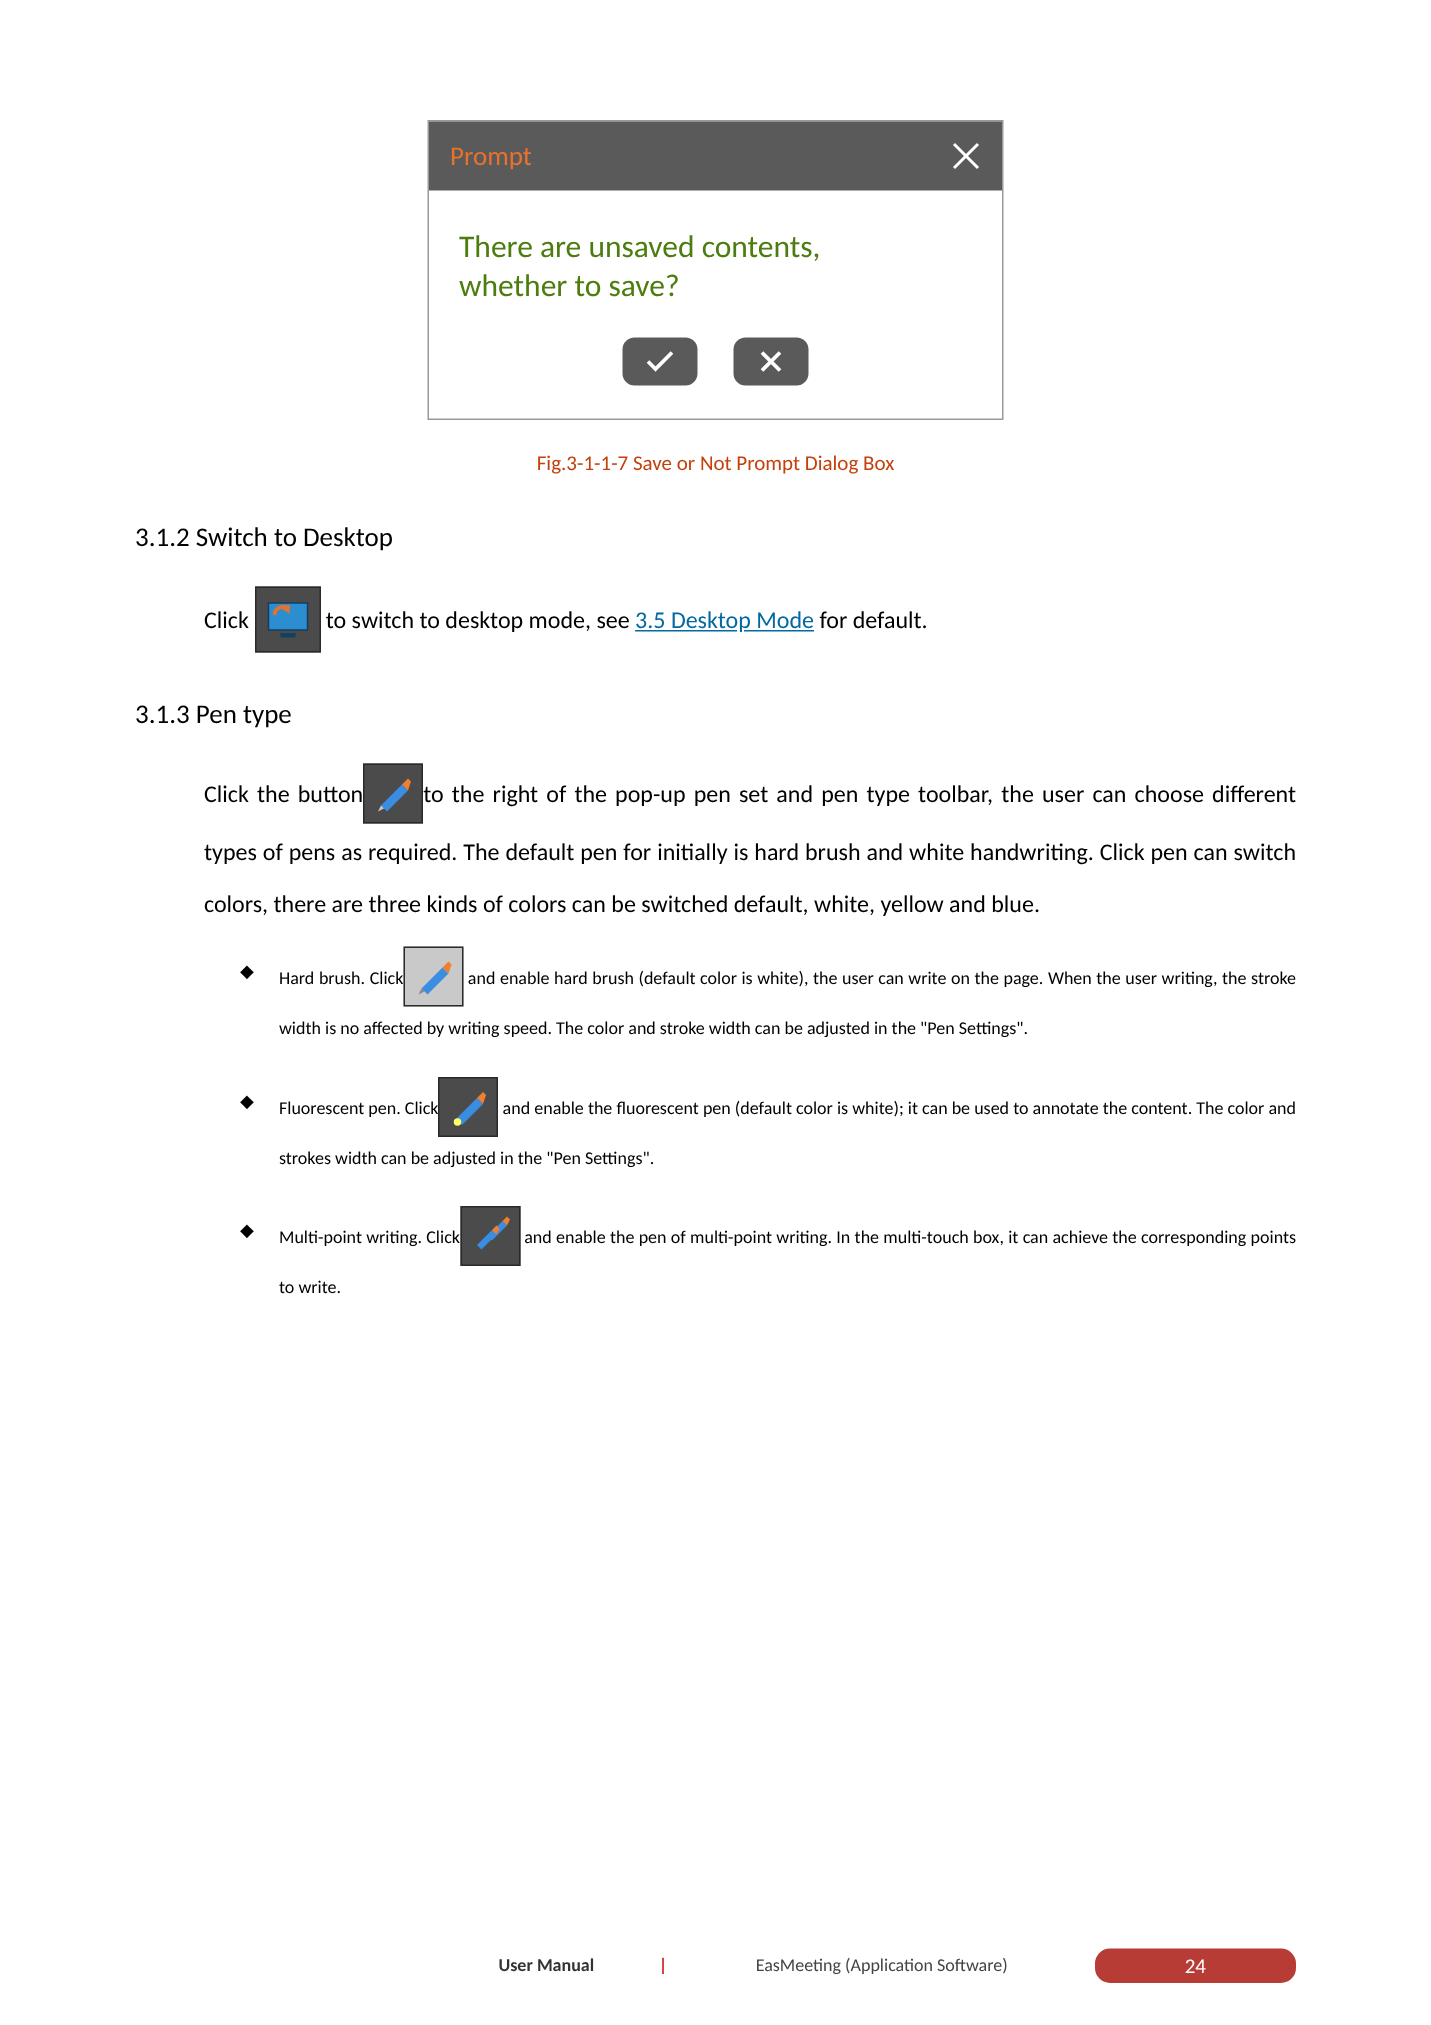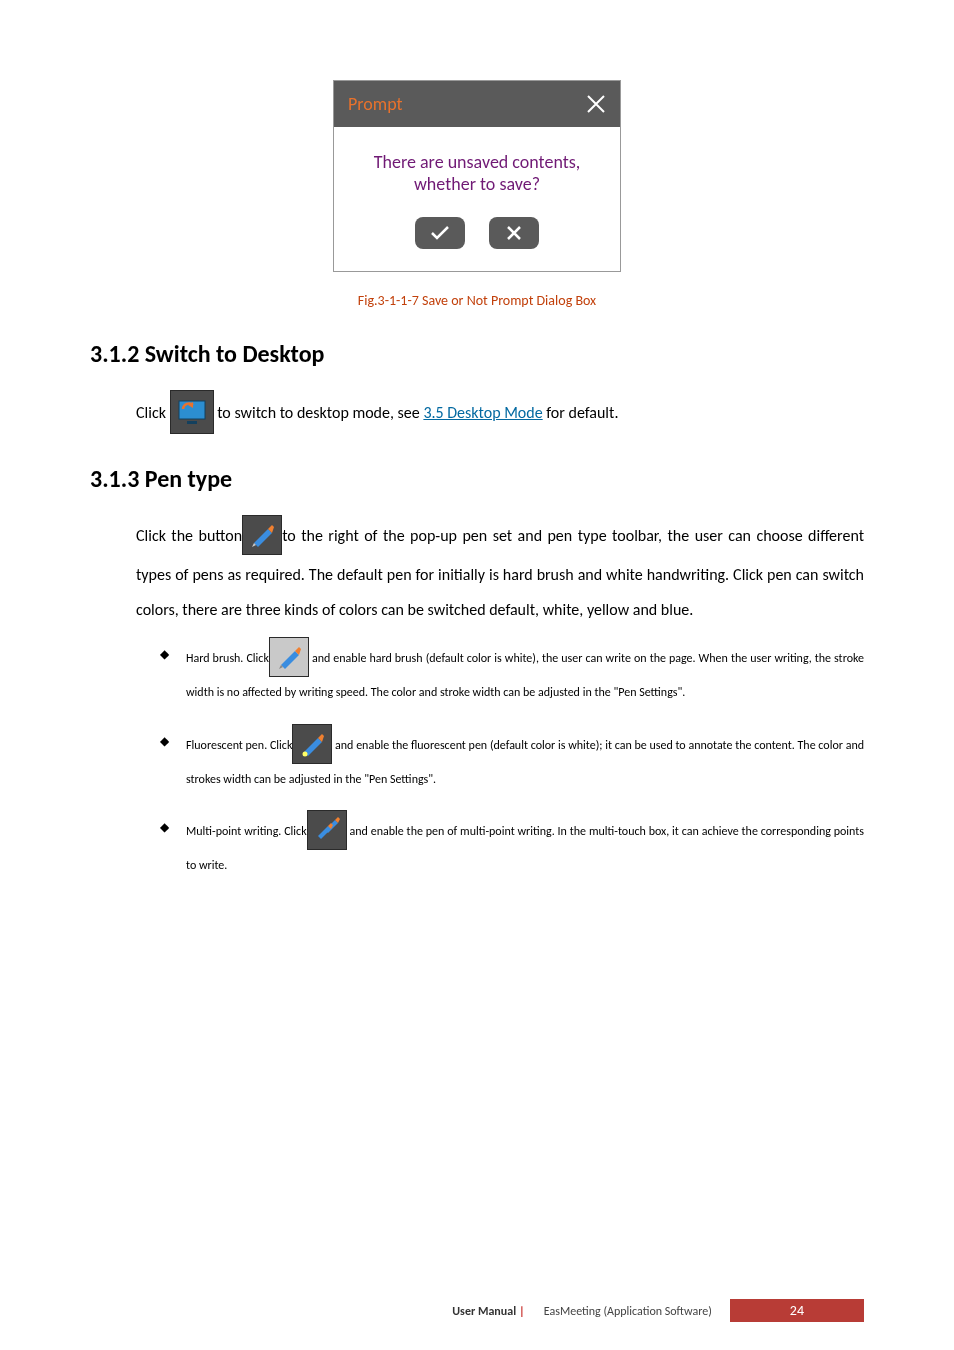--- a/index.html
+++ b/index.html
@@ -12,21 +12,21 @@
     position: relative;
     padding: 80px 90px 40px 90px;
   }
   .dialog-wrap {
     display: flex;
     flex-direction: column;
     align-items: center;
     margin-bottom: 20px;
   }
   .dialog {
-    width: 288px;
+    width: 384px;
     border: 1px solid #999;
     background: #fff;
   }
   .dialog-header {
     background: #5a5a5a;
     color: #ff7f27;
     display: flex;
     align-items: center;
     justify-content: space-between;
     padding: 6px 10px 6px 14px;
@@ -35,23 +35,22 @@
   .dialog-title { font-size: 18px; color: #e8722c; }
   .dialog-close {
     width: 28px; height: 28px;
     display: flex; align-items: center; justify-content: center;
     color: #fff;
     font-size: 26px;
     line-height: 1;
   }
   .dialog-body {
     padding: 24px 20px 22px 20px;
-    color: #701a75;
-    font-size: 18px;
-    text-align: center;
+    color: #4d7c0f;
+    font-size: 21px;
   }
   .dialog-actions {
     display: flex;
     gap: 24px;
     justify-content: center;
     margin-top: 22px;
   }
   .action-btn {
     width: 50px; height: 32px;
     background: #5a5a5a;
@@ -59,22 +58,22 @@
     display: flex; align-items: center; justify-content: center;
     color: #fff;
   }
   .caption {
     text-align: center;
     font-size: 14px;
     margin: 18px 0 30px 0;
     color: #c2410c;
   }
   h3 {
-    font-size: 24px;
-    font-weight: 700;
+    font-size: 18px;
+    font-weight: 400;
     margin: 14px 0 24px 0;
   }
   .para {
     font-size: 16px;
     line-height: 2.2;
     text-align: justify;
     margin-left: 46px;
   }
   .para-block { margin-bottom: 8px; }
   .inline-icon {
@@ -110,20 +109,21 @@
     width: 40px; height: 40px;
   }
   .footer {
     position: absolute;
     bottom: 28px;
     left: 90px; right: 90px;
     display: flex;
     align-items: center;
     justify-content: flex-end;
     font-size: 12px;
+    gap: 40px;
   }
   .footer-left {
     color: #333;
   }
   .footer-divider {
     color: #c9302c;
     margin: 0 3px;
     font-weight: 700;
   }
   .footer-right {
@@ -131,20 +131,21 @@
     margin-right: 10px;
     padding-left: 16px;
   }
   .page-num {
     background: #b83c36;
     color: #fff;
     padding: 3px 60px 3px 60px;
     font-size: 14px;
     text-align: right;
     margin-left: 8px;
+    border-radius: 10px;
   }
 </style>
 </head>
 <body>
 
 <div class="dialog-wrap">
   <div class="dialog">
     <div class="dialog-header">
       <span class="dialog-title">Prompt</span>
       <span class="dialog-close">

